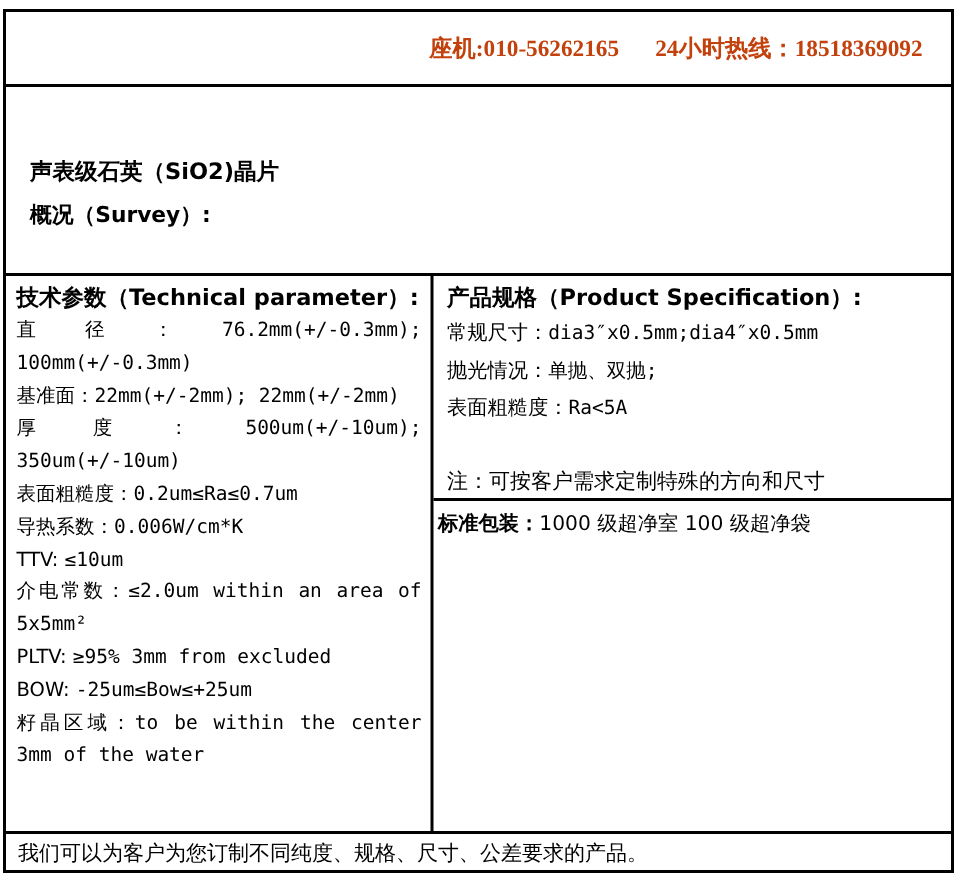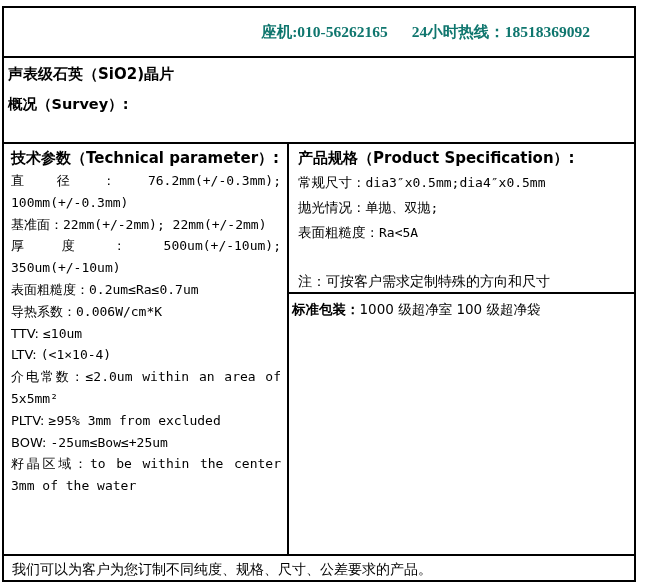--- a/index.html
+++ b/index.html
@@ -3,26 +3,26 @@
 <meta charset="utf-8">
 <style>
   * { margin:0; padding:0; box-sizing:border-box; }
   html,body { width:649px; height:588px; background:#ffffff; color:#000;
               font-family:"DejaVu Sans", sans-serif; }
   .page { position:absolute; left:2px; top:6px; width:634px; height:576px;
           border:2px solid #000; display:flex; flex-direction:column; background:#fff; }
 
   
   .row-contact { height:50px; flex:0 0 50px; display:flex; align-items:center;
-                 justify-content:flex-end; padding-right:44px; gap:24px;
+                 justify-content:flex-end; padding-right:19px; gap:24px;
                  font-family:"Liberation Serif", serif; font-weight:bold;
-                 font-size:15.5px; color:#0f766e; border-bottom:2px solid #000; }
+                 font-size:15.5px; color:#c2410c; border-bottom:2px solid #000; }
 
   
-  .row-title { height:86px; flex:0 0 86px; border-bottom:2px solid #000; padding:5px 4px; }
+  .row-title { height:86px; flex:0 0 86px; border-bottom:2px solid #000; padding:5px 16px;margin-top:40px; }
   .doc-title  { font-size:15px; font-weight:bold; line-height:22px; }
   .doc-survey { font-size:14.5px; font-weight:bold; line-height:22px; margin-top:8px; }
 
   
   .row-main { flex:1 1 auto; display:flex; min-height:0;border-radius:29px; }
   .col-left  { width:285px; flex:0 0 285px; border-right:2px solid #000;
                padding:3px 6px 0 7px; overflow:hidden; }
   .col-right { flex:1 1 auto; display:flex; flex-direction:column; min-width:0; }
 
   .panel-heading { font-size:15px; font-weight:bold; line-height:23px; white-space:nowrap; }
@@ -65,21 +65,20 @@
   <div class="row-main">
 
     <div class="col-left">
       <div class="panel-heading"><span>技术参数</span><span class="en">（Technical parameter）:</span></div>
       <div class="param"><span class="lbl">直径：</span><span class="val">76.2mm(+/-0.3mm); 100mm(+/-0.3mm)</span></div>
       <div class="param"><span class="lbl">基准面：</span><span class="val">22mm(+/-2mm); 22mm(+/-2mm)</span></div>
       <div class="param"><span class="lbl">厚度：</span><span class="val">500um(+/-10um); 350um(+/-10um)</span></div>
       <div class="param"><span class="lbl">表面粗糙度：</span><span class="val">0.2um≤Ra≤0.7um</span></div>
       <div class="param"><span class="lbl">导热系数：</span><span class="val">0.006W/cm*K</span></div>
       <div class="param"><span class="lbl">TTV: </span><span class="val">≤10um</span></div>
-      <div class="param"><span class="lbl">LTV: </span><span class="val">(&lt;1×10-4)</span></div>
       <div class="param"><span class="lbl">介电常数：</span><span class="val">≤2.0um within an area of 5x5mm²</span></div>
       <div class="param"><span class="lbl">PLTV: </span><span class="val">≥95% 3mm from excluded</span></div>
       <div class="param"><span class="lbl">BOW: </span><span class="val">-25um≤Bow≤+25um</span></div>
       <div class="param"><span class="lbl">籽晶区域：</span><span class="val">to be within the center 3mm of the water</span></div>
 
     </div>
 
     <div class="col-right">
       <div class="spec-block">
         <div class="panel-heading"><span>产品规格</span><span class="en">（Product Specification）:</span></div>

